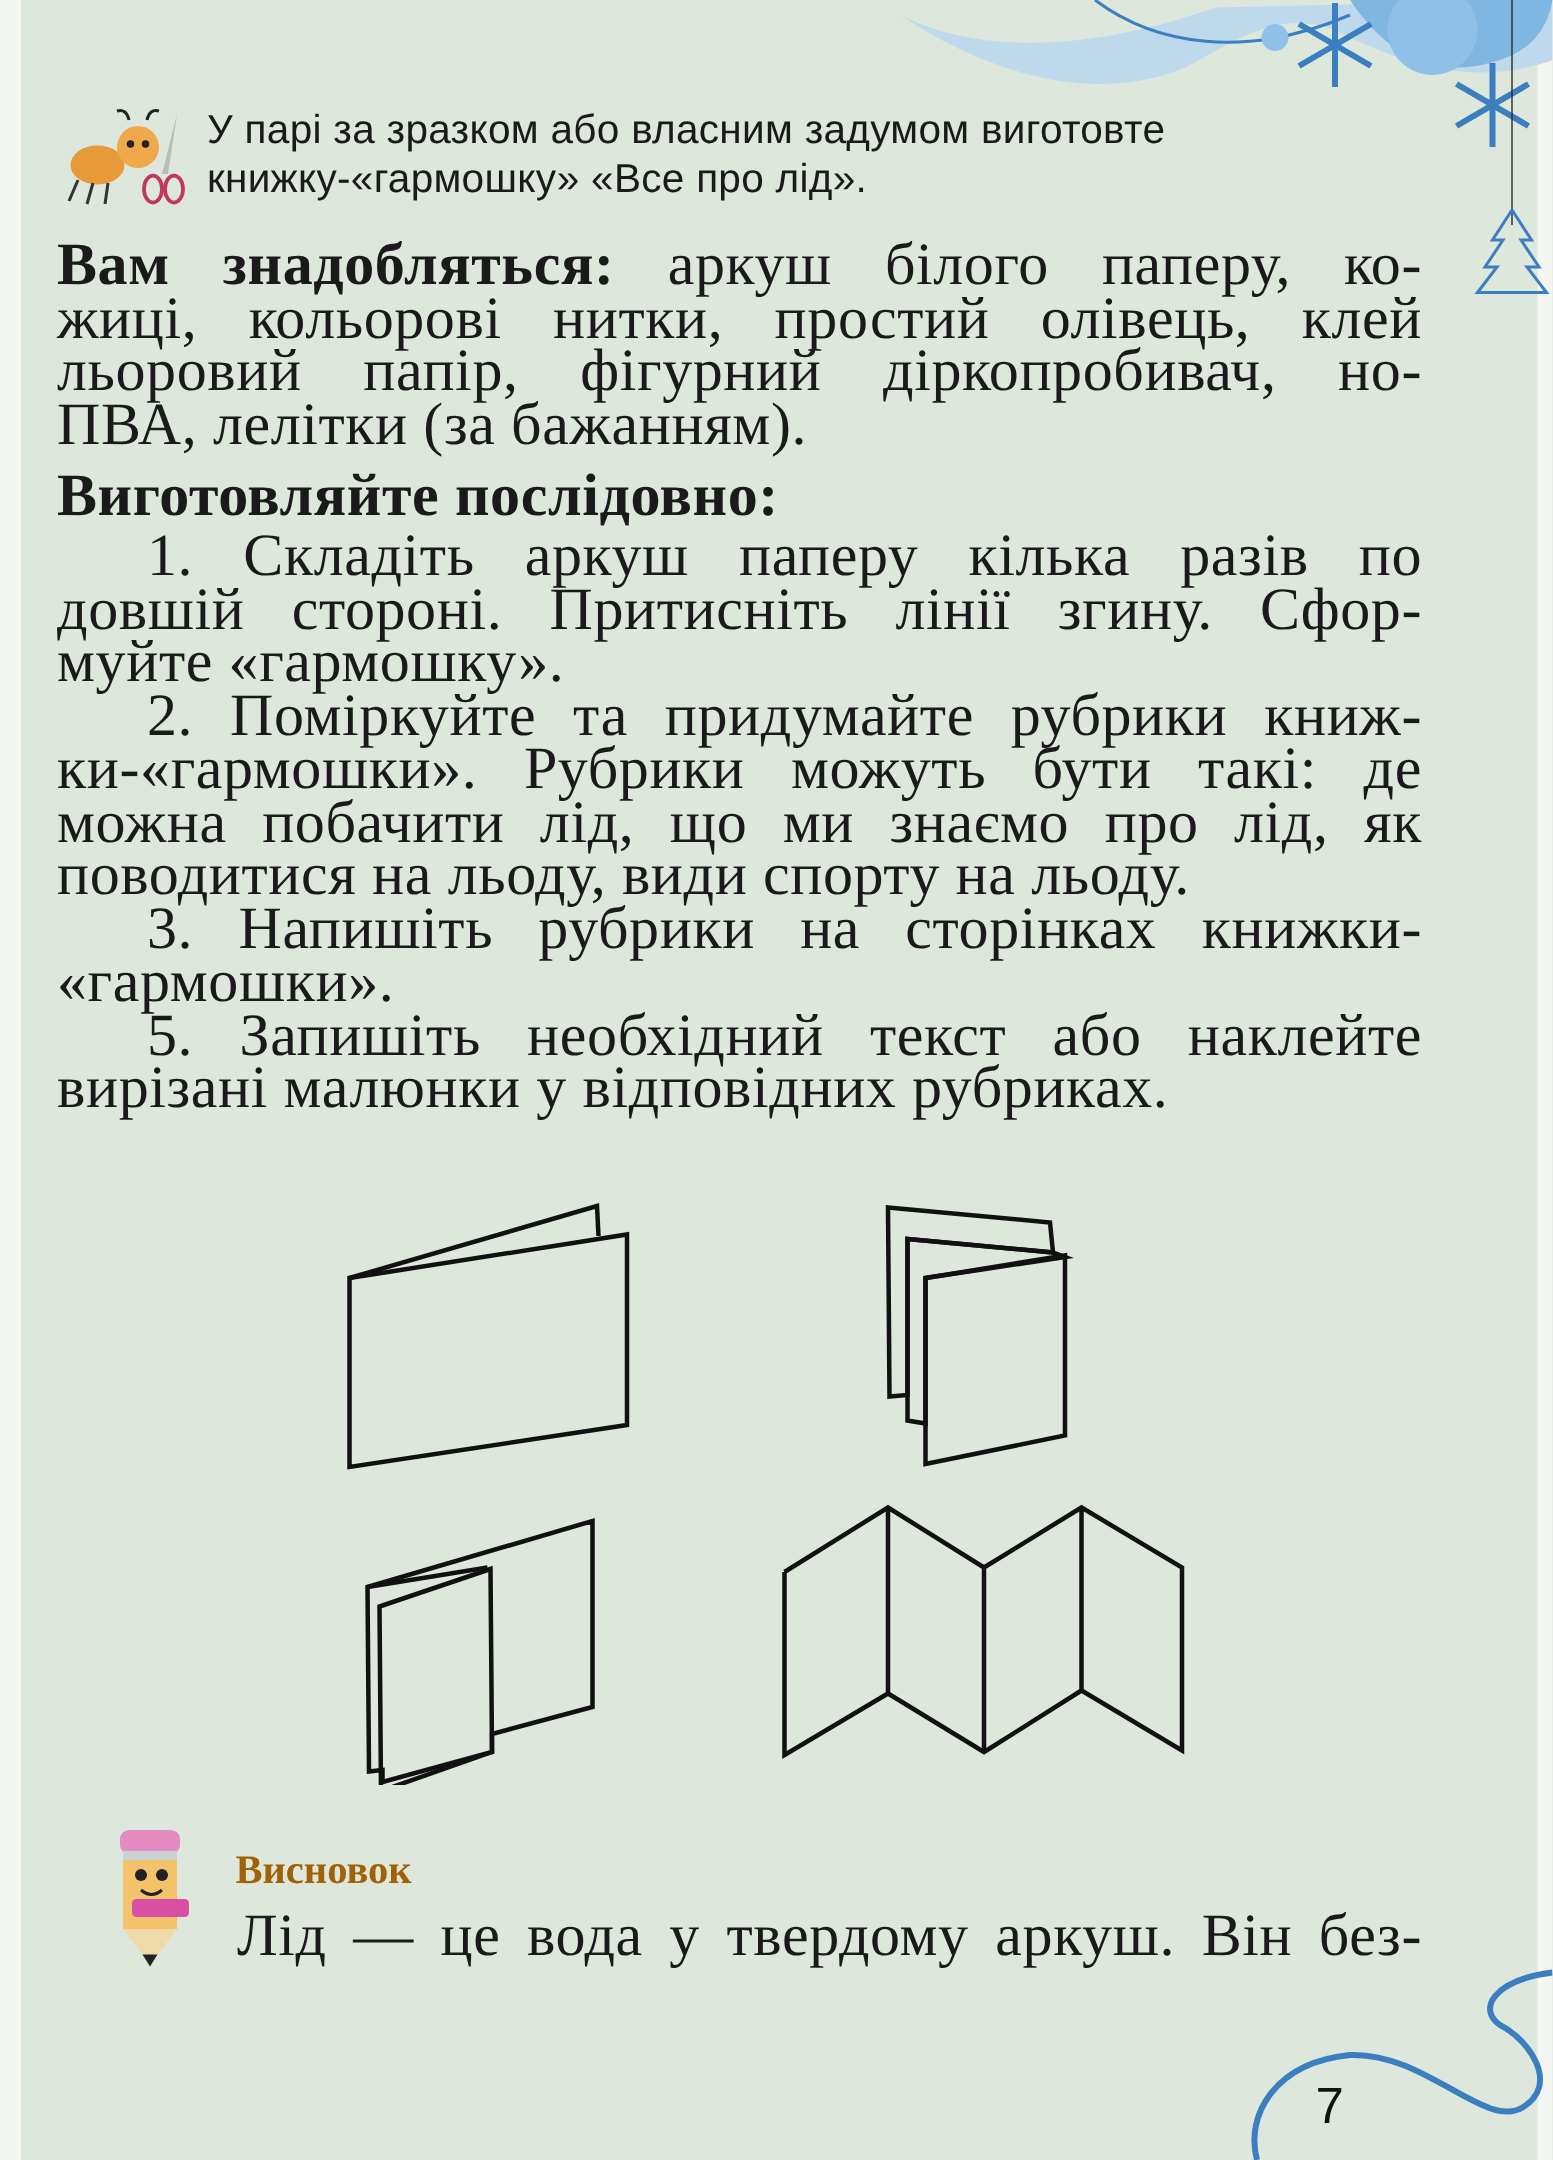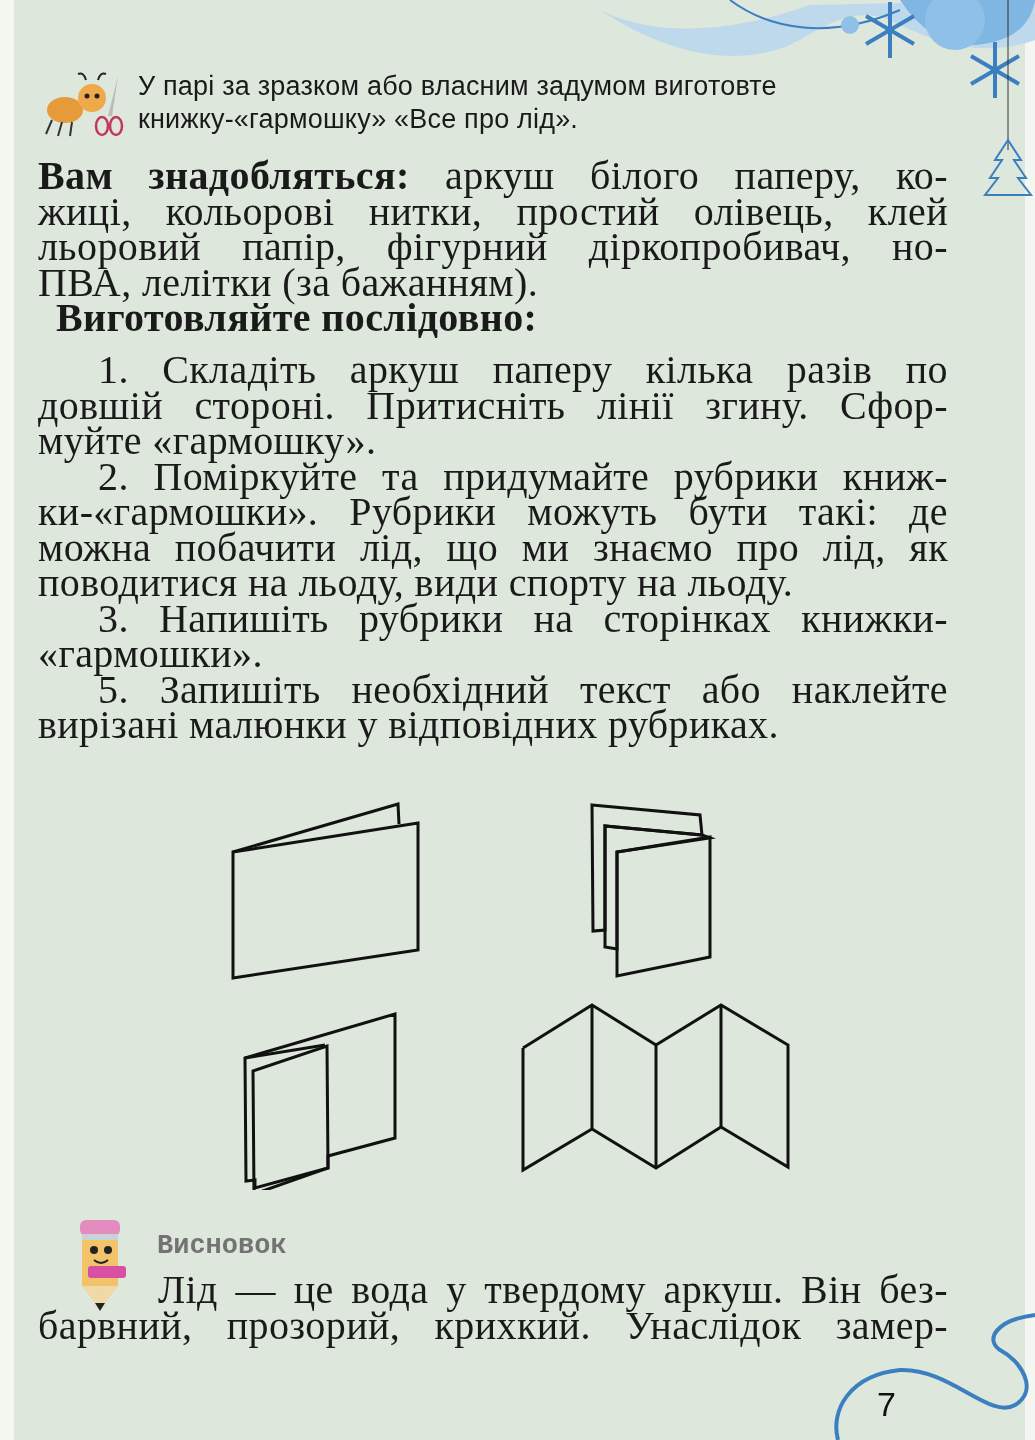--- a/index.html
+++ b/index.html
@@ -19,28 +19,28 @@
   .intro .line { display:block; white-space:nowrap; }
   .ant-icon { position:absolute; left:40px; top:68px; width:88px; height:72px; }
 
   .txt { position:absolute; left:38px; width:910px; font-size:40px; line-height:35.5px; letter-spacing:0.4px; }
   .txt .l { display:block; white-space:nowrap; text-align:justify; text-align-last:justify; }
   .txt .l.last { text-align-last:left; }
   .txt .ind { padding-left:60px; }
   .b { font-weight:bold; }
 
   .materials { top:158px; }
-  .steps-head { top:300px;margin-left:18px; }
+  .steps-head { top:312px; }
   .steps { top:352px; }
 
   .drawings { position:absolute; left:0; top:790px; width:1035px; height:400px; }
 
   .pencil-icon { position:absolute; left:68px; top:1214px; width:70px; height:100px; }
-  .conclusion-title { position:absolute; left:157px; top:1231px; font-family:Liberation Mono, monospace;
-    font-weight:bold; font-size:27px; color:#737373; }
+  .conclusion-title { position:absolute; left:157px; top:1231px; font-family:Liberation Serif, serif;
+    font-weight:bold; font-size:27px; color:#a16207; }
   .conclusion { top:1272px; }
 
   .page-number { position:absolute; left:877px; top:1385px; font-family:"Liberation Sans","DejaVu Sans",sans-serif;
     font-size:34px; color:#111; }
 </style>
 </head>
 <body>
 
 <div class="page-edge-left"></div>
 <div class="page-edge-right"></div>
@@ -139,19 +139,18 @@
   <circle cx="26" cy="36" r="4" fill="#222"></circle>
     <circle cx="40" cy="36" r="4" fill="#222"></circle>
   <path d="M26,46 Q33,52 40,46" stroke="#222" stroke-width="2" fill="none"></path>
   <rect x="20" y="52" width="38" height="12" rx="3" fill="#d94fa4"></rect>
   <polygon points="14,72 50,72 32,96" fill="#f0d9a8"></polygon>
   <polygon points="27,89 37,89 32,97" fill="#222"></polygon>
 </svg>
 <div class="conclusion-title">Висновок</div>
 <div class="txt conclusion">
   <span class="l ind" style="padding-left:120px">Лід — це вода у твердому аркуш. Він без-</span>
-  <span class="l">барвний, прозорий, крихкий. Унаслідок замер-</span>
 </div>
 
 <svg class="deco-bottom" viewBox="820 1300 215 140">
   <path d="M838,1440 C830,1410 850,1375 900,1370 C950,1368 990,1420 1015,1405 C1040,1390 1020,1360 1000,1350 C985,1340 995,1320 1035,1315" stroke="#3b7fc0" stroke-width="4" fill="none"></path>
 </svg>
 <div class="page-number">7</div>
 
 </body></html>

